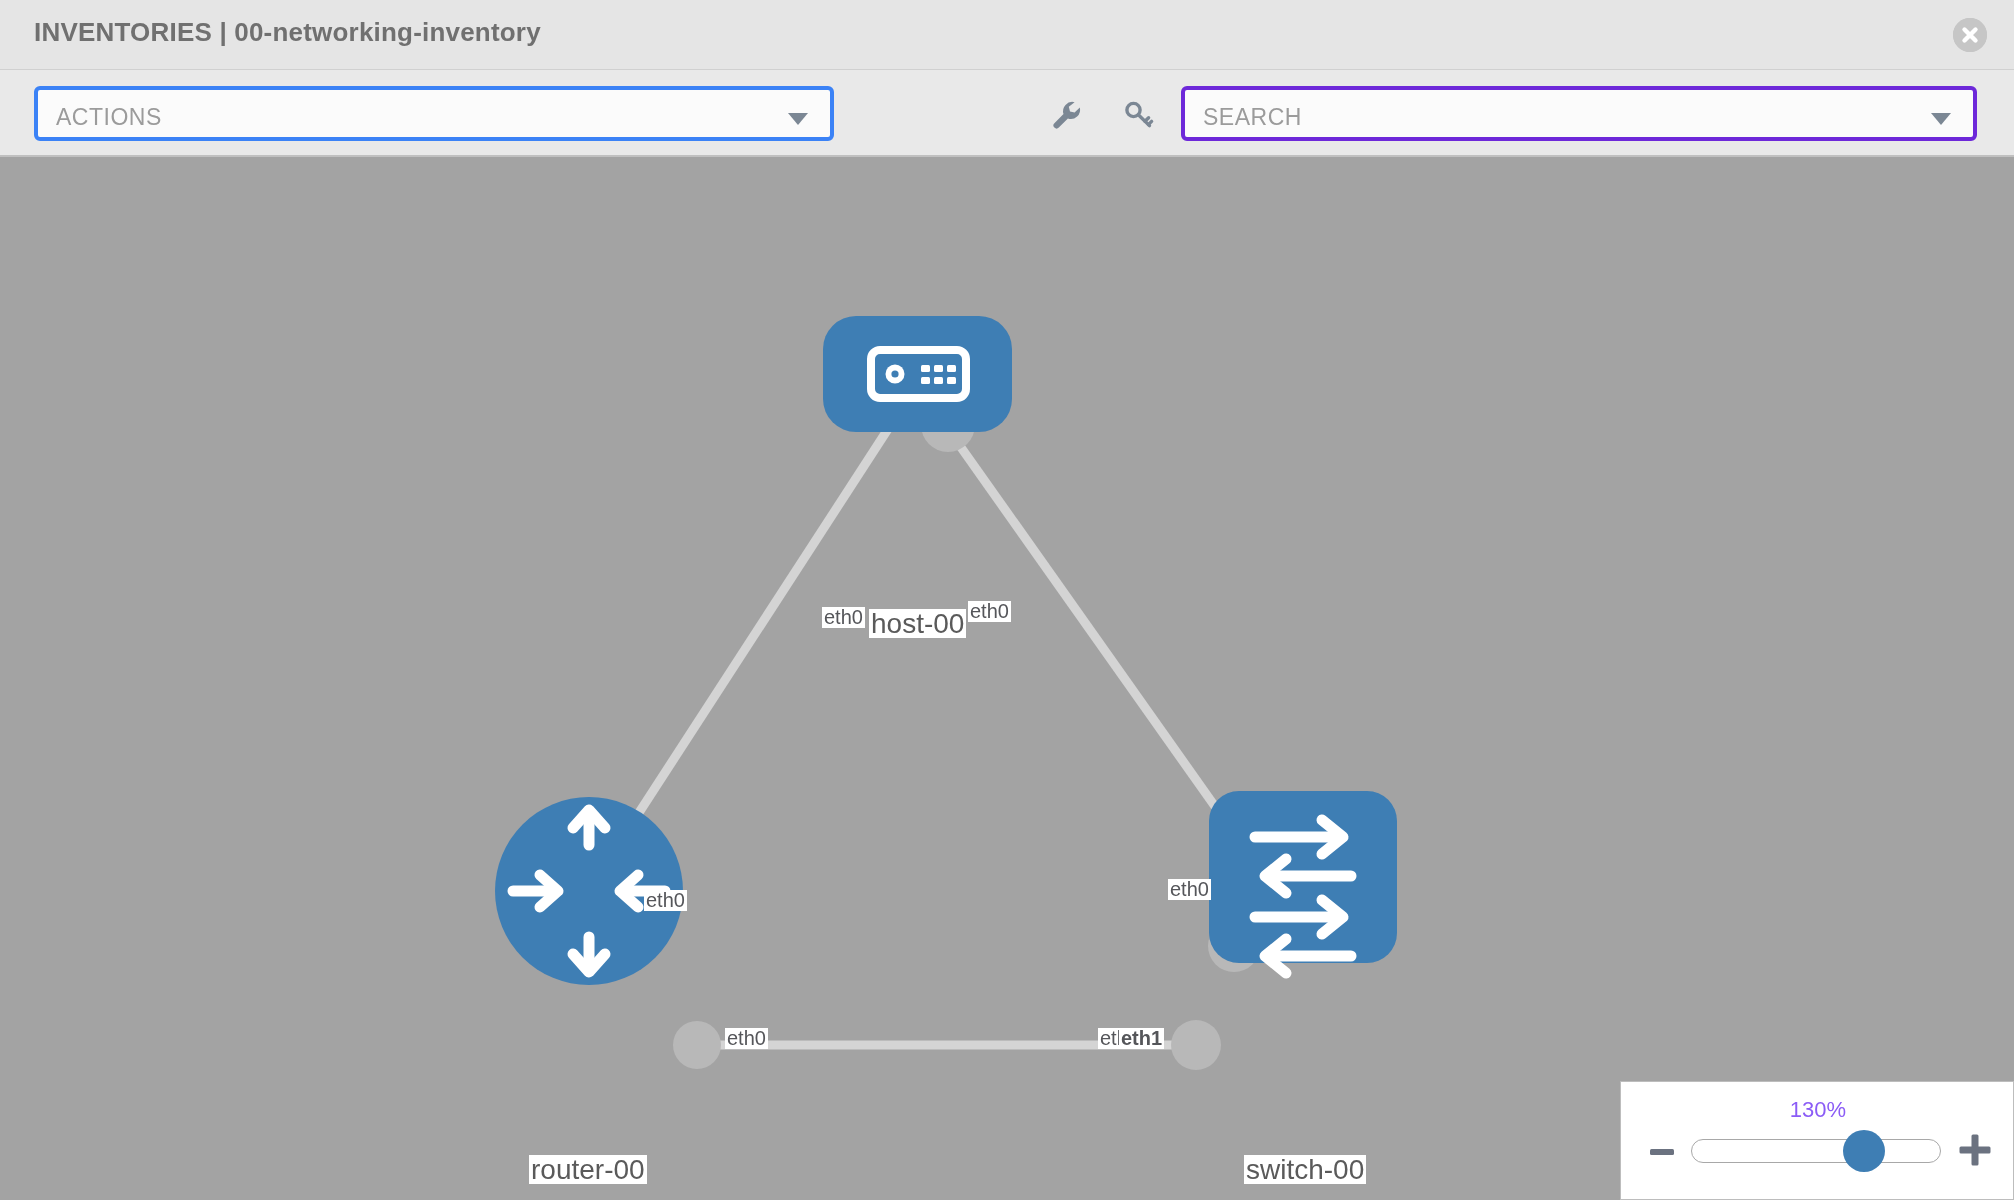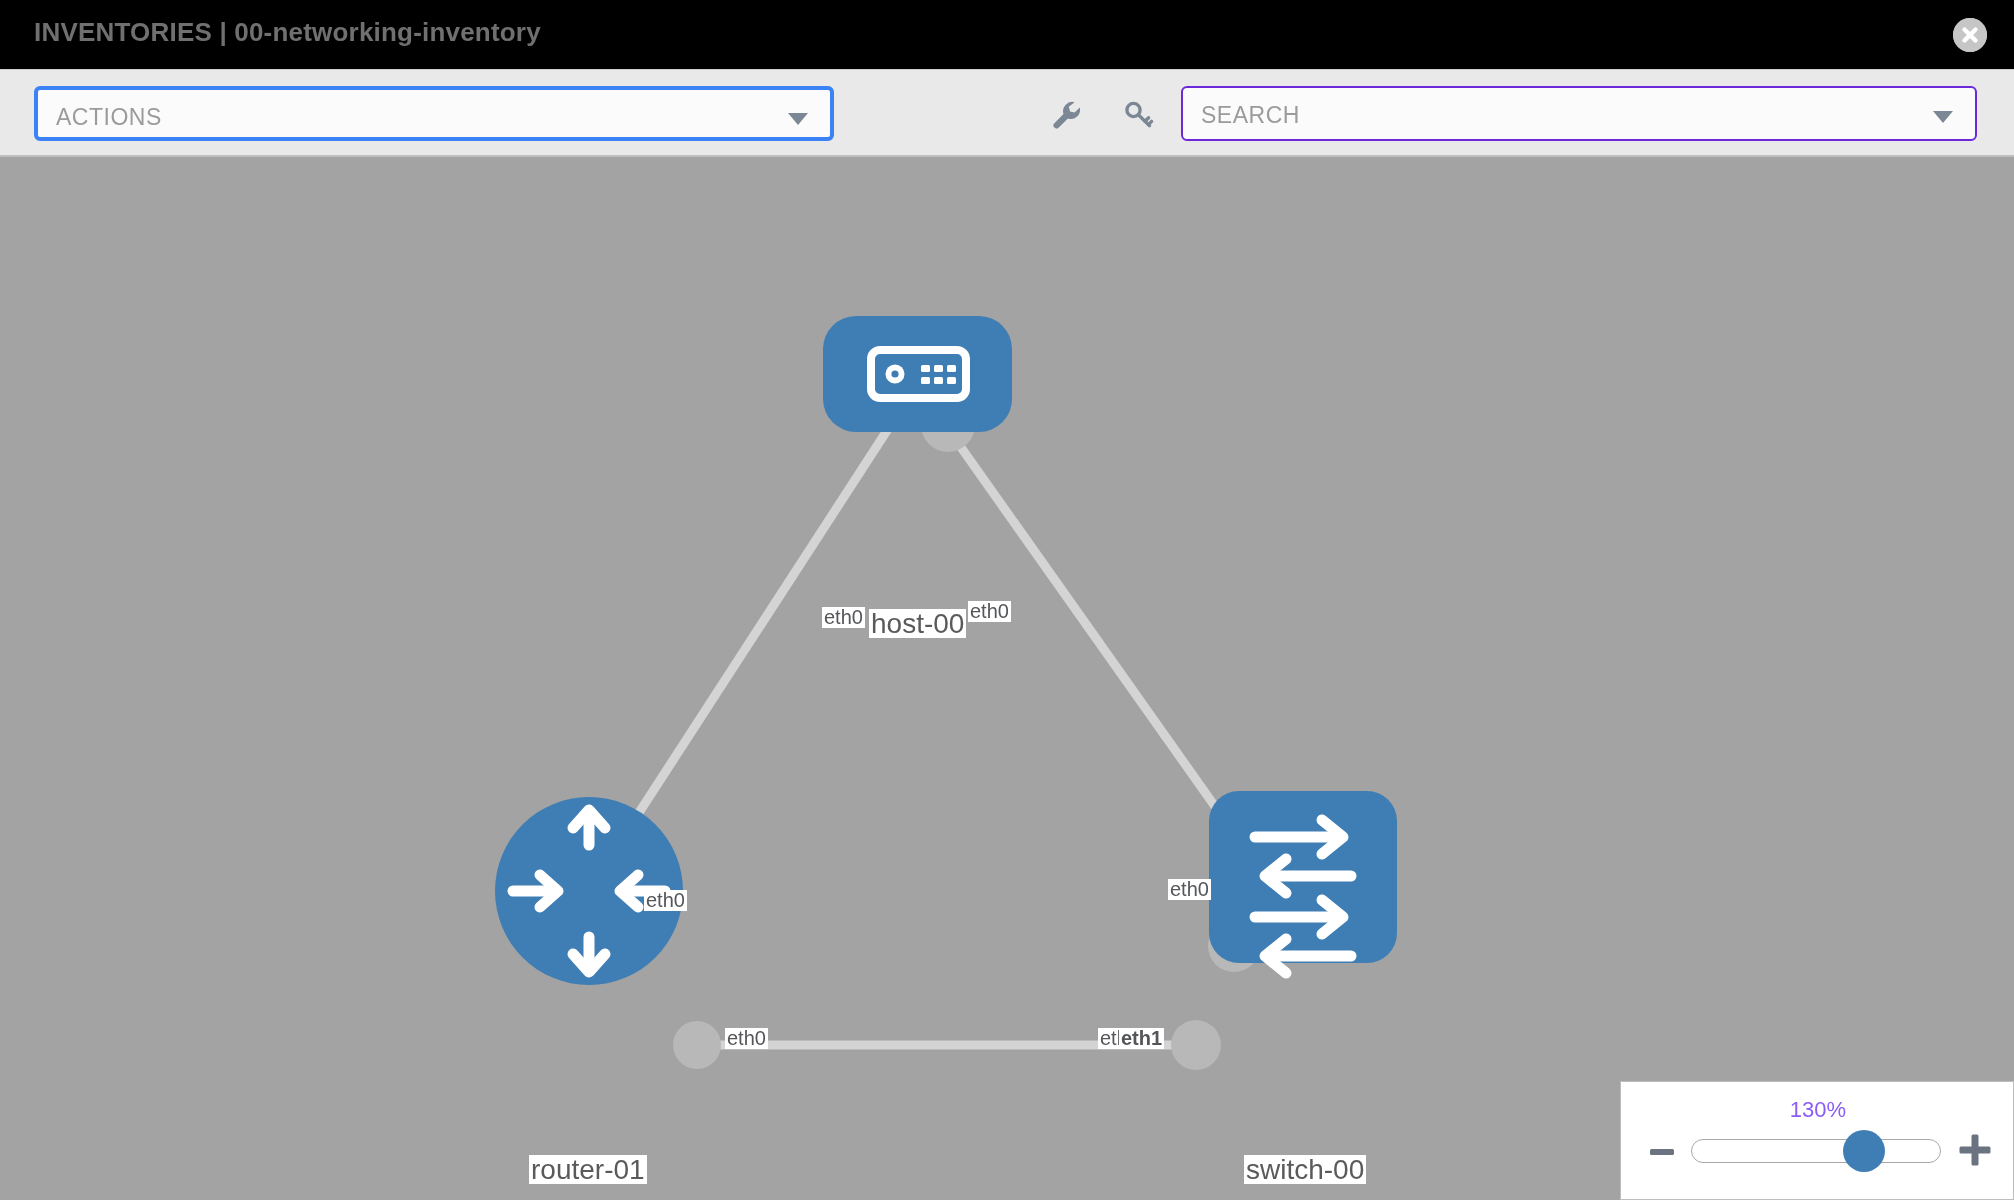--- a/index.html
+++ b/index.html
@@ -22,21 +22,21 @@
     background: #ffffff;
   }
 
   
   #header {
     position: absolute;
     left: 0;
     top: 0;
     width: 2014px;
     height: 70px;
-    background: #000000;
+    background: #e5e5e5;
     border-bottom: 1px solid #d0d0d0;
     box-sizing: border-box;
   }
   #page-title {
     position: absolute;
     left: 34px;
     top: 17px;
     font-size: 26px;
     font-weight: bold;
     color: #707070;
@@ -106,21 +106,21 @@
   #wrench-btn  { left: 1045px; }
   #key-btn     { left: 1118px; }
 
   #search-select {
     position: absolute;
     left: 1181px;
     top: 16px;
     width: 796px;
     height: 55px;
     background: #fbfbfb;
-    border: 2px solid #6d28d9;
+    border: 4px solid #6d28d9;
     border-radius: 6px;
     box-sizing: border-box;
     cursor: text;
   }
   #search-label {
     position: absolute;
     left: 18px;
     top: 14px;
     font-size: 23px;
     color: #9b9b9b;
@@ -356,21 +356,21 @@
     <span class="iface-label" style="left:644px; top:733px;">eth0</span>
 
     <span class="iface-label" style="left:1168px; top:722px;">eth0</span>
 
     <span class="iface-label" style="left:725px; top:871px;">eth0</span>
 
     <span class="iface-label" style="left:1098px; top:871px;">eth</span>
 
     <span class="iface-label" style="left:1119px; top:871px;font-weight:bold;">eth1</span>
 
-    <span class="node-label" style="left:529px; top:998px;">router-01</span>
+    <span class="node-label" style="left:529px; top:998px;">router-00</span>
 
     <span class="node-label" style="left:1244px; top:998px;">switch-00</span>
   </div>
 
   <div id="zoom-widget">
     <div id="zoom-percent">130%</div>
 
     <div id="zoom-minus">
       <svg width="26" height="26" viewBox="0 0 26 26" aria-hidden="true">
         <rect x="1" y="10" width="24" height="6" rx="1.5" fill="#6b7280"></rect>

